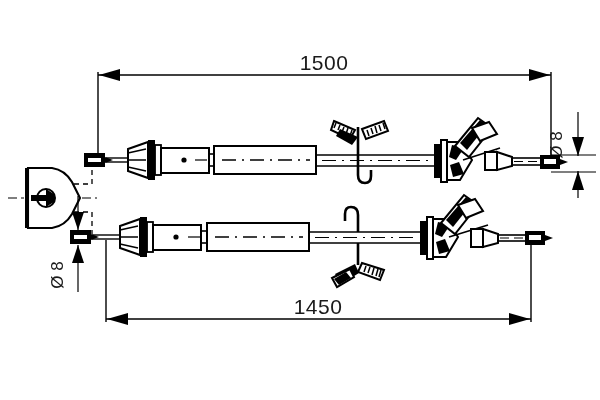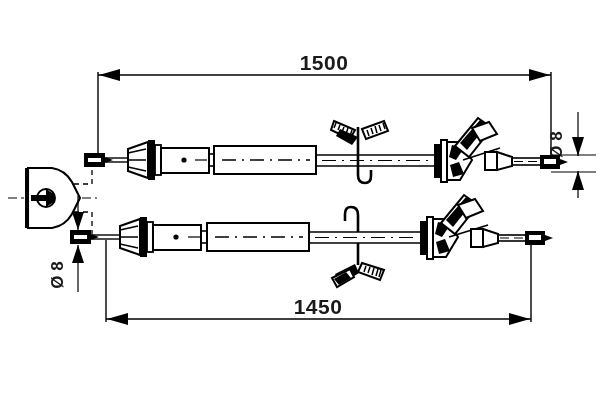--- a/index.html
+++ b/index.html
@@ -11,21 +11,20 @@
     width: 600px;
     height: 400px;
     font-family: "Liberation Sans", sans-serif;
     overflow: hidden;
   }
   #drawing-root {
     position: relative;
     width: 600px;
     height: 312px;
     background: #ffffff;
-    font-weight: bold;
   }
   svg.tech-drawing {
     display: block;
     width: 600px;
     height: 400px;
   }
   .dim-text {
     font-family: "Liberation Sans", sans-serif;
     font-size: 21px;
     fill: #1a1a1a;

